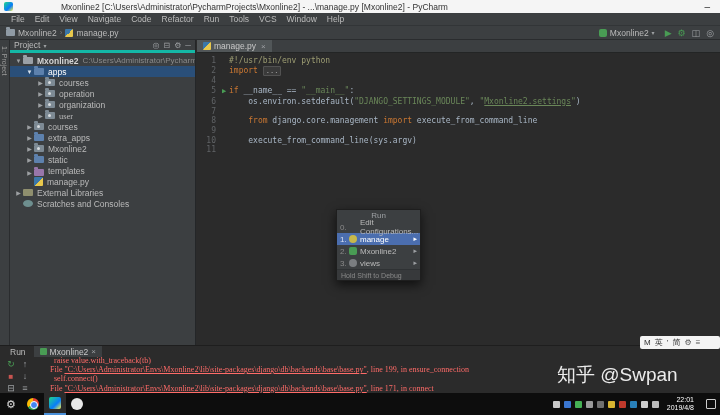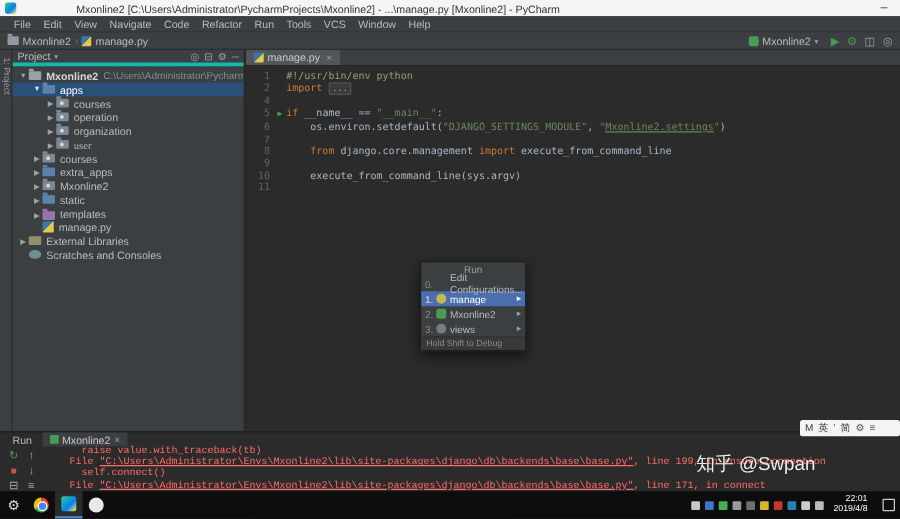--- a/index.html
+++ b/index.html
@@ -103,26 +103,26 @@
   .console { position:absolute; left:0; top:345px; width:720px; height:48px; background:#2b2b2b; border-top:1px solid #1e1e1e; }
   .console-header { height:11px; display:flex; align-items:center; }
   .run-label { font-size:8.5px; color:#bbbbbb; padding:0 8px 0 10px; }
   .console-tab { display:flex; align-items:center; gap:3px; background:#3c3f41; height:11px; padding:0 6px; font-size:8.5px; color:#c8c8c8; }
   .console-tab .ct-icon { width:7px; height:7px; border-radius:1px; background:#499c54; }
   .console-tab .close { font-size:8px; color:#9da0a3; }
   .console-toolbar { position:absolute; left:4px; top:13px; display:grid; grid-template-columns:14px 14px; grid-auto-rows:12px; }
   .ct-btn { font-size:9px; line-height:11px; text-align:center; color:#9da0a3; }
   .ct-btn.green { color:#499c54; }
   .ct-btn.red { color:#c75450; font-size:8px; }
-  .console-lines { position:absolute; left:46px; top:10px; right:4px; font-family:Liberation Mono, monospace;
+  .console-lines { position:absolute; left:46px; top:10px; right:4px; font-family:Liberation Serif, serif;
     font-size:8px; line-height:9.2px; white-space:pre; overflow:hidden; }
   .c-err { color:#ff6b68; }
   .c-link { color:#ff6b68; text-decoration:underline; }
   
-  .watermark { position:absolute; left:557px; top:362px; font-size:15px; color:#ececec; z-index:40; white-space:nowrap; }
+  .watermark { position:absolute; left:557px; top:362px; font-size:19px; color:#ececec; z-index:40; white-space:nowrap; }
   .ime-bar { position:absolute; left:640px; top:336px; width:80px; height:13px; background:#f4f4f4;
     border-radius:2px; display:flex; align-items:center; gap:4px; padding:0 4px; z-index:35; }
   .ime-item { font-size:8px; color:#333; line-height:13px; }
   .ime-item.icon { color:#555; font-size:8px; }
   
   .taskbar { position:absolute; left:0; top:393px; width:720px; height:22px; background:#0d0d0d; z-index:50;
     display:flex; align-items:center; }
   .tb-slot { width:22px; height:22px; display:flex; align-items:center; justify-content:center; flex:none; }
   .tb-slot.active { background:#2b2b2b; border-bottom:2px solid #4a90d9; }
   .start-glyph { color:#ddd; font-size:11px; }

